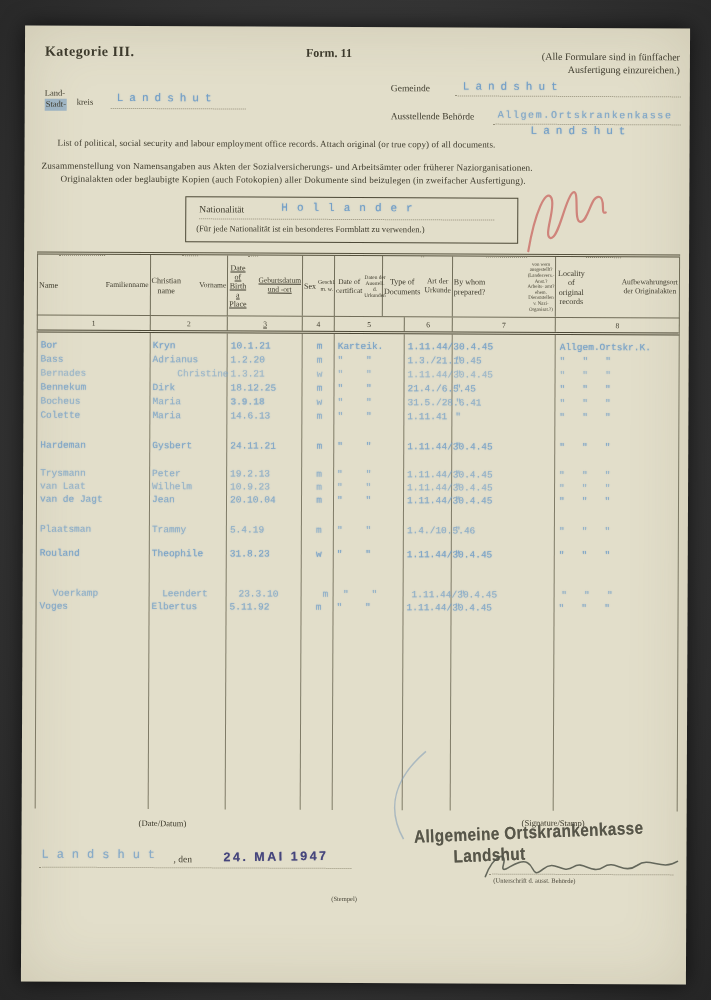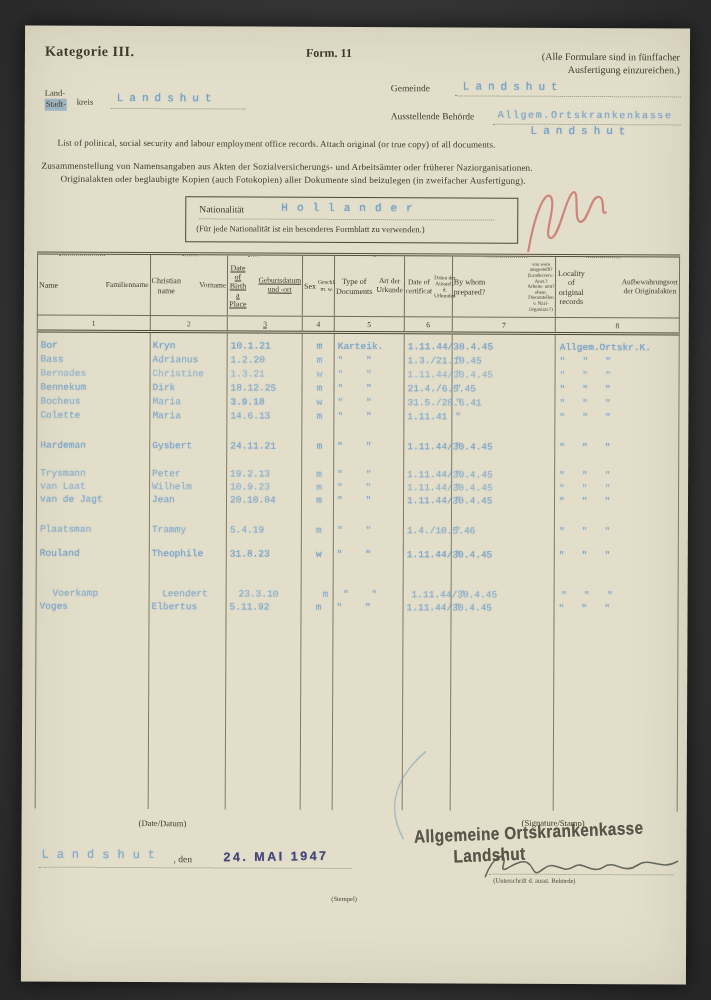--- a/index.html
+++ b/index.html
@@ -124,29 +124,29 @@
       <div class="hc c2">
           <div class="en">Date of Birth a Place</div>
           <div class="sep"></div>
           <div class="de">Geburtsdatum und -ort</div>
         </div>
       <div class="hc c3">
           <div class="en">Sex</div>
           <div class="sep"></div>
           <div class="de">Geschl. m. w.</div>
         </div>
+      <div class="hc c5">
+          <div class="en" style="font-size:7.4px;">Date of certificat</div>
+          <div class="sep"></div>
+          <div class="de">Daten der Ausstell. d. Urkunden</div>
+        </div>
       <div class="hc c4">
           <div class="en">Type of Documents</div>
           <div class="sep"></div>
           <div class="de">Art der Urkunde</div>
-        </div>
-      <div class="hc c5">
-          <div class="en" style="font-size:7.4px;">Date of certificat</div>
-          <div class="sep"></div>
-          <div class="de">Daten der Ausstell. d. Urkunden</div>
         </div>
       <div class="hc c6">
           <div class="en">By whom prepared?</div>
           <div class="sep"></div>
           <div class="de">von wem ausgestellt? (Landesvers.-Anst.? Arbeits- amt? ehem. Dienststellen v. Nazi-Organisat.?)</div>
         </div>
       <div class="hc c7">
           <div class="en">Locality of original records</div>
           <div class="sep"></div>
           <div class="de">Aufbewahrungsort der Originalakten</div>
@@ -188,21 +188,21 @@
           <div class="tc " style="width: 78px; padding-left: 2px;">Adrianus</div>
           <div class="tc " style="width: 75px; padding-left: 2px;">1.2.20</div>
           <div class="tc sex" style="width: 32px; padding-left: 0px;">m</div>
           <div class="tc " style="width: 70px; padding-left: 2px;">"    "</div>
           <div class="tc " style="width: 48px; padding-left: 2px; white-space: pre;">1.3./21.10.45</div>
           <div class="tc " style="width: 104px; padding-left: 2px;">"</div>
           <div class="tc " style="width: 123px; padding-left: 2px; white-space: pre;">"   "   "</div>
         </div>
         <div class="trow" style="top: 34px; opacity: 0.6;">
           <div class="tc " style="width: 113px; padding-left: 3px;">Bernades</div>
-          <div class="tc " style="width: 78px; padding-left: 2px;">Christine</div>
+          <div class="tc " style="width: 78px; padding-left: 2px; text-align: right;">Christine</div>
           <div class="tc " style="width: 75px; padding-left: 2px;">1.3.21</div>
           <div class="tc sex" style="width: 32px; padding-left: 0px;">w</div>
           <div class="tc " style="width: 70px; padding-left: 2px;">"    "</div>
           <div class="tc " style="width: 48px; padding-left: 2px; white-space: pre;">1.11.44/30.4.45</div>
           <div class="tc " style="width: 104px; padding-left: 2px;">"</div>
           <div class="tc " style="width: 123px; padding-left: 2px; white-space: pre;">"   "   "</div>
         </div>
         <div class="trow" style="top: 48px; opacity: 0.8;">
           <div class="tc " style="width: 113px; padding-left: 3px;">Bennekum</div>
           <div class="tc " style="width: 78px; padding-left: 2px;">Dirk</div>

